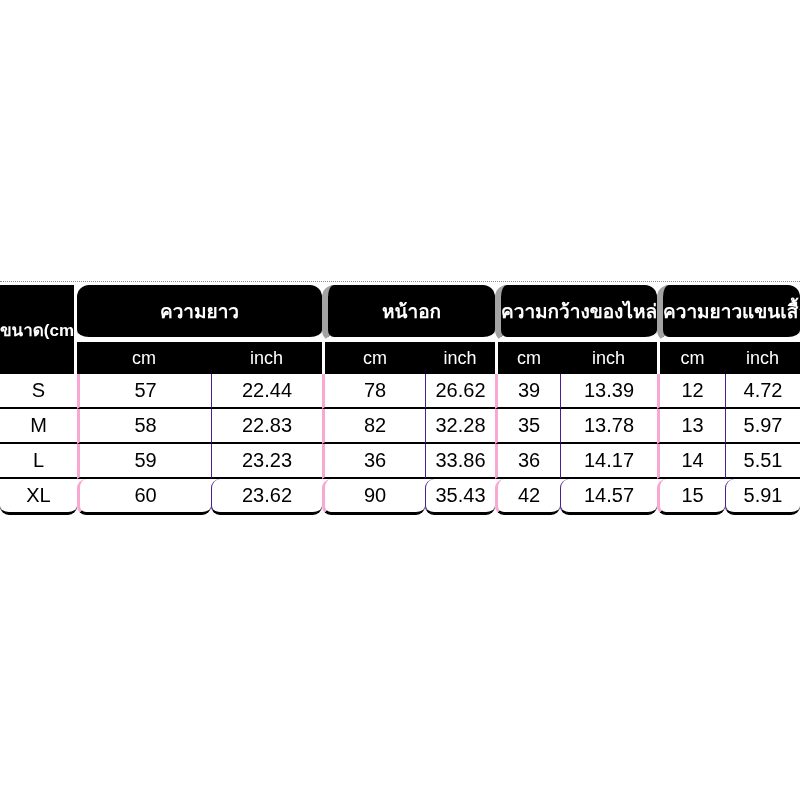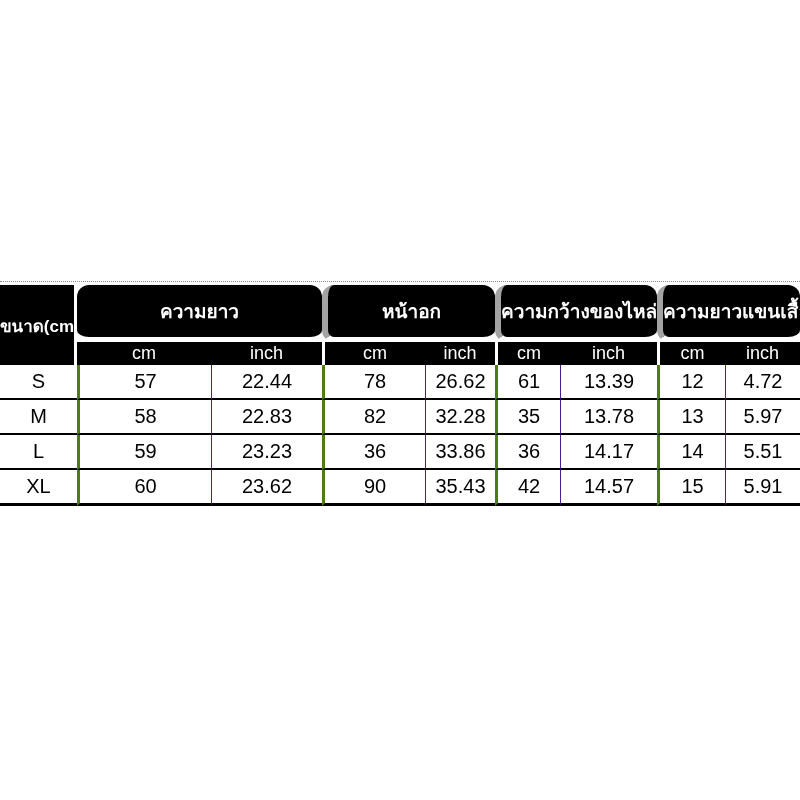--- a/index.html
+++ b/index.html
@@ -49,38 +49,38 @@
   }
   tr.h1 th.grp {
     height: 52px;
     font-size: 19px;
     font-weight: bold;
     border-bottom: 5px solid #ffffff;
     border-radius: 12px;
   }
   tr.h1 th.gsep { border-left: 6px solid #a3a3a3; }
   tr.h2 th {
-    height: 23px;
+    height: 32px;
     font-size: 18px;
     font-weight: normal;
   }
   tr.h2 th.gstart { border-left: 3px solid #ffffff; }
   
   tbody th, tbody td {
     background: #ffffff;
     color: #000000;
     height: 33px;
     font-size: 20px;
     font-weight: normal;
     border-bottom: 2px solid #000000;
   }
   tbody th.sizelabel { font-size: 20px; }
-  tbody td.gstart { border-left: 3px solid #4d7c0f; }
+  tbody td.gstart { border-left: 3px solid #f9a8d4; }
   tbody td.sub    { border-left: 1px solid #4c1d95; }
-  tbody tr.last th, tbody tr.last td { border-bottom: 3px solid #000000; }
+  tbody tr.last th, tbody tr.last td { border-bottom: 3px solid #000000; border-radius: 9px; }
 </style>
 </head>
 <body>
 
 <div class="canvas">
   <div class="tablewrap">
     <table class="sizechart">
       <colgroup>
         <col style="width:77px">
         <col style="width:134px">
@@ -111,21 +111,21 @@
           <th>inch</th>
         </tr>
       </thead>
       <tbody>
         <tr>
           <th class="sizelabel">S</th>
           <td class="gstart">57</td>
           <td class="sub">22.44</td>
           <td class="gstart">78</td>
           <td class="sub">26.62</td>
-          <td class="gstart">61</td>
+          <td class="gstart">39</td>
           <td class="sub">13.39</td>
           <td class="gstart">12</td>
           <td class="sub">4.72</td>
         </tr>
         <tr>
           <th class="sizelabel">M</th>
           <td class="gstart">58</td>
           <td class="sub">22.83</td>
           <td class="gstart">82</td>
           <td class="sub">32.28</td>

